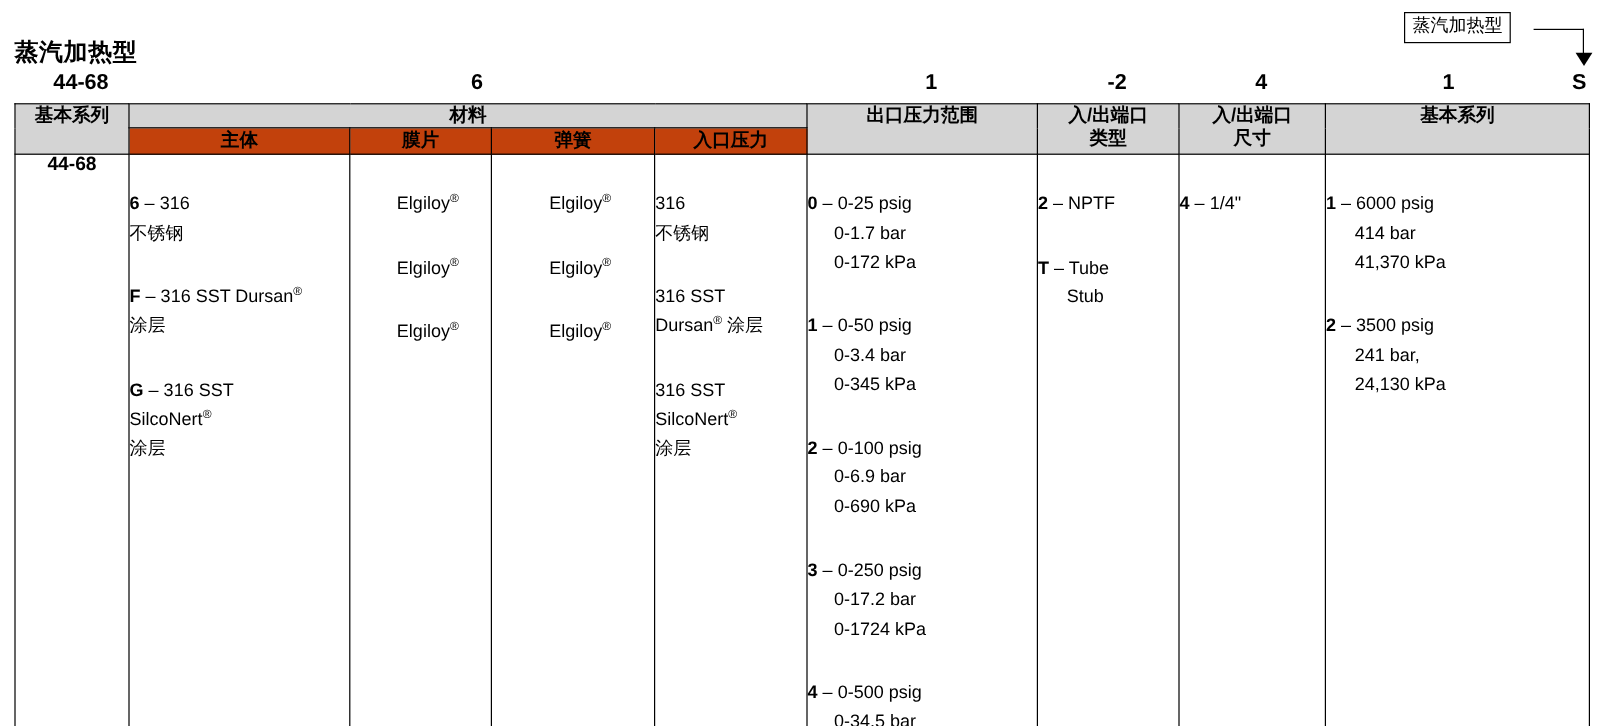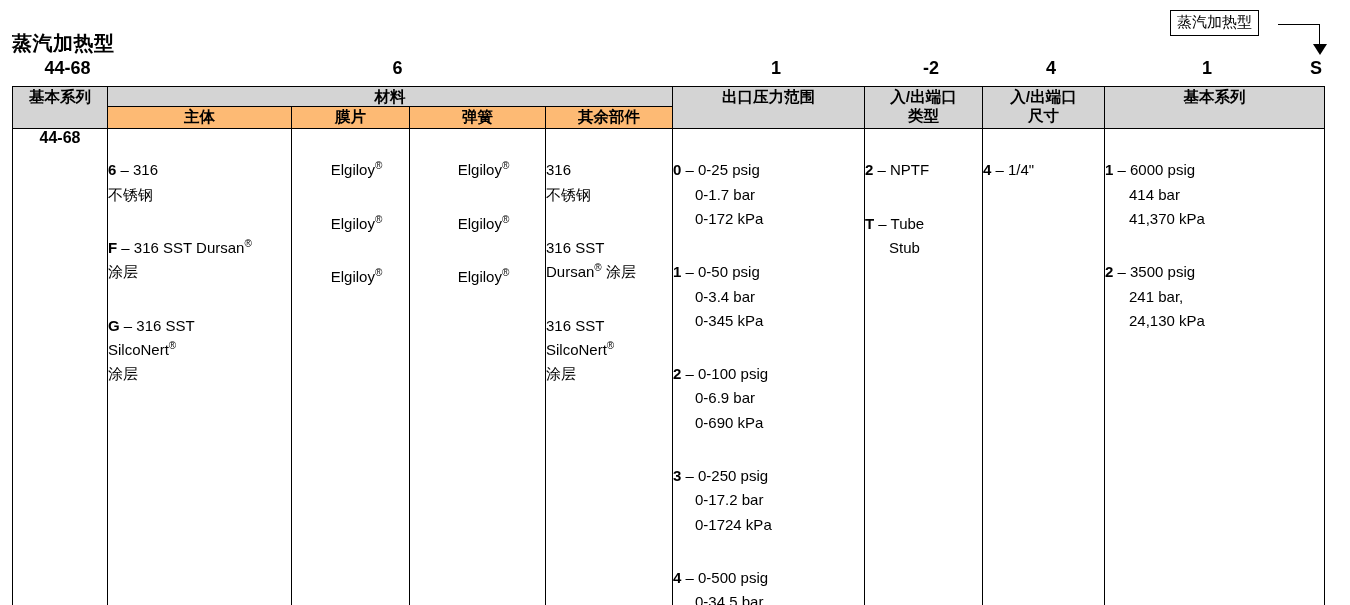--- a/index.html
+++ b/index.html
@@ -105,21 +105,21 @@
   .hdr {
     background: #d4d4d4;
     text-align: center;
     font-weight: bold;
     font-size: 15.5px;
     vertical-align: middle;
     padding: 6px 4px;
     line-height: 1.25;
   }
   .hdr-sub {
-    background: #fdba74;
+    background: #c2410c;
     text-align: center;
     font-weight: bold;
     font-size: 15.5px;
     vertical-align: middle;
     padding: 7px 4px;
   }
   .body-cell {
     font-size: 15px;
     padding: 10px 8px 10px 10px;
     line-height: 1.62;
@@ -189,21 +189,21 @@
     <td class="hdr" colspan="4">材料</td>
     <td class="hdr" rowspan="2">出口压力范围</td>
     <td class="hdr" rowspan="2" id="hdr-port-type">入/出端口<br>类型</td>
     <td class="hdr" rowspan="2" id="hdr-port-size">入/出端口<br>尺寸</td>
     <td class="hdr" rowspan="2">基本系列</td>
   </tr>
   <tr>
     <td class="hdr-sub">主体</td>
     <td class="hdr-sub">膜片</td>
     <td class="hdr-sub">弹簧</td>
-    <td class="hdr-sub">其余部件</td>
+    <td class="hdr-sub">入口压力</td>
   </tr>
   <tr>
     <td class="series-cell">44-68</td>
     <td class="body-cell" id="cell-body">
           <div class="grp opt"><span class="b">6</span> – 316<br>不锈钢</div>
           <div class="grp opt"><span class="b">F</span> – 316 SST Dursan<span class="sup">®</span><br>涂层</div>
           <div class="grp opt"><span class="b">G</span> – 316 SST<br>SilcoNert<span class="sup">®</span><br>涂层</div>
         </td>
     <td class="body-cell center" id="cell-diaphragm">
           <div class="grp">Elgiloy<span class="sup">®</span></div>

